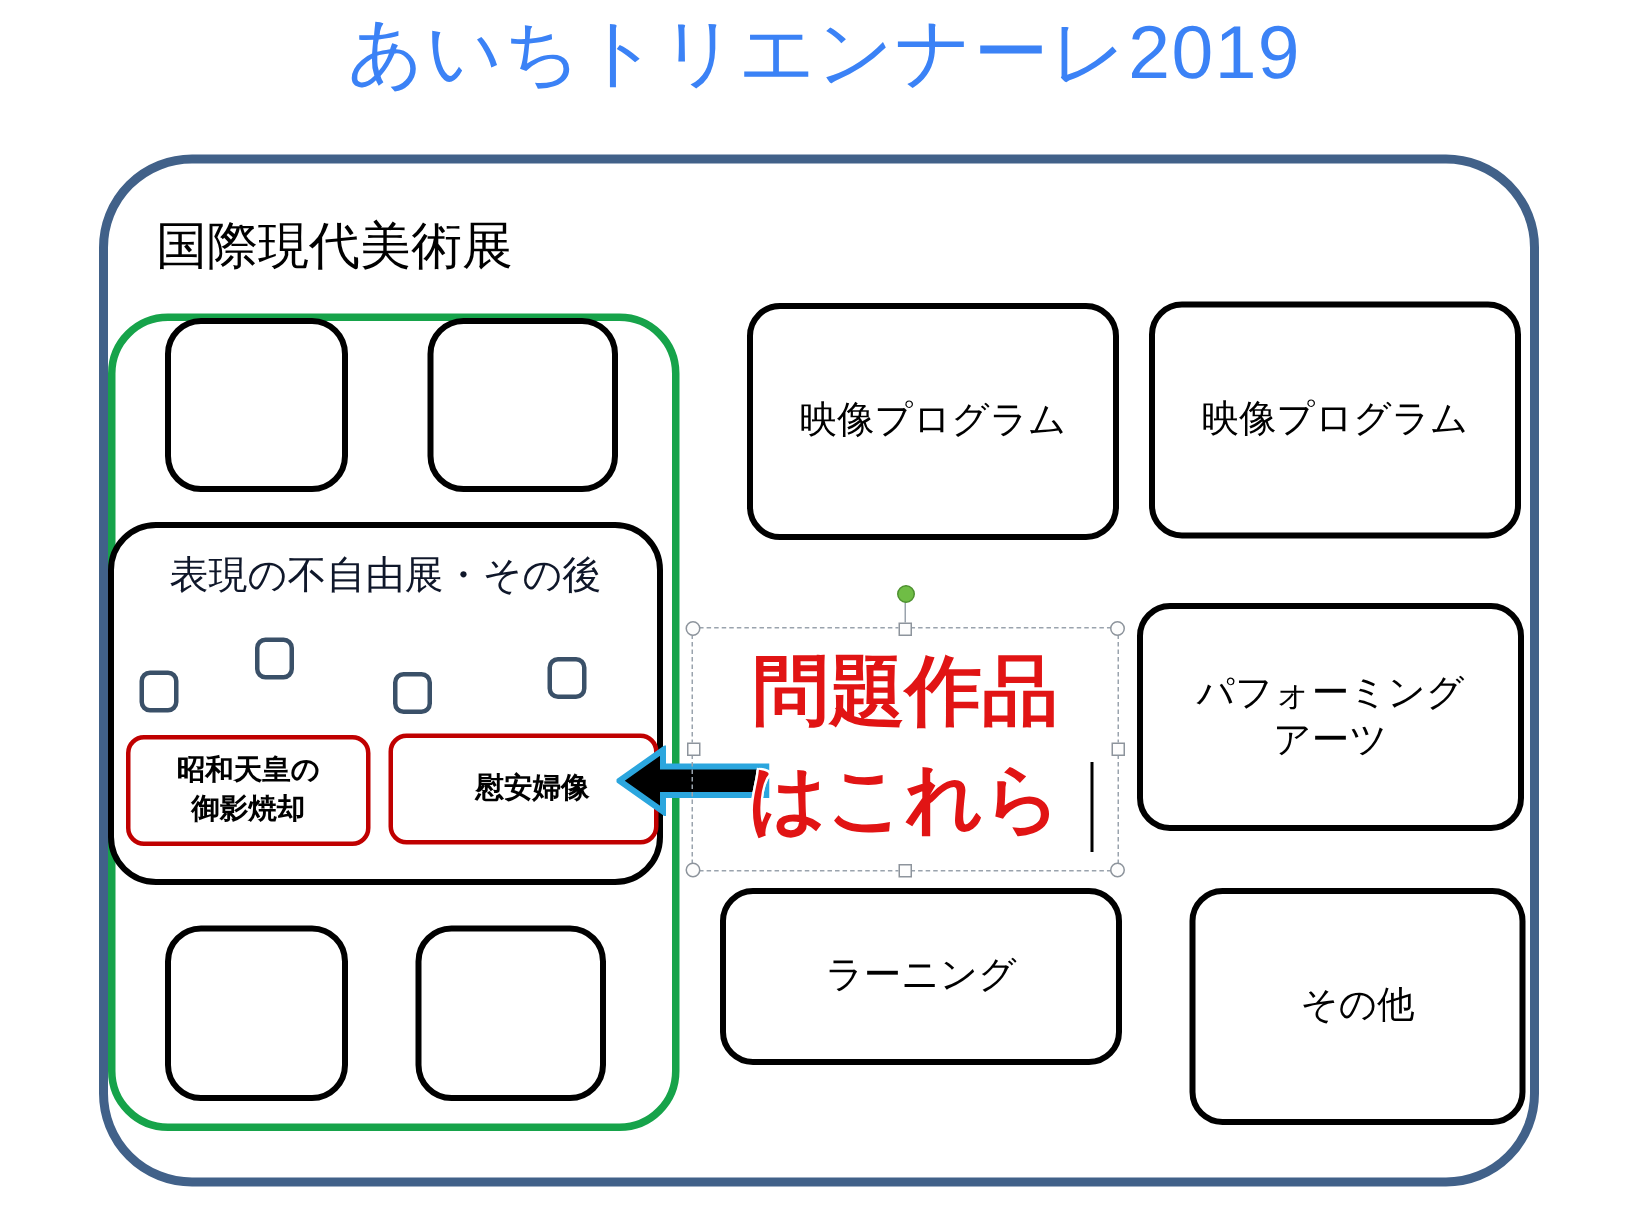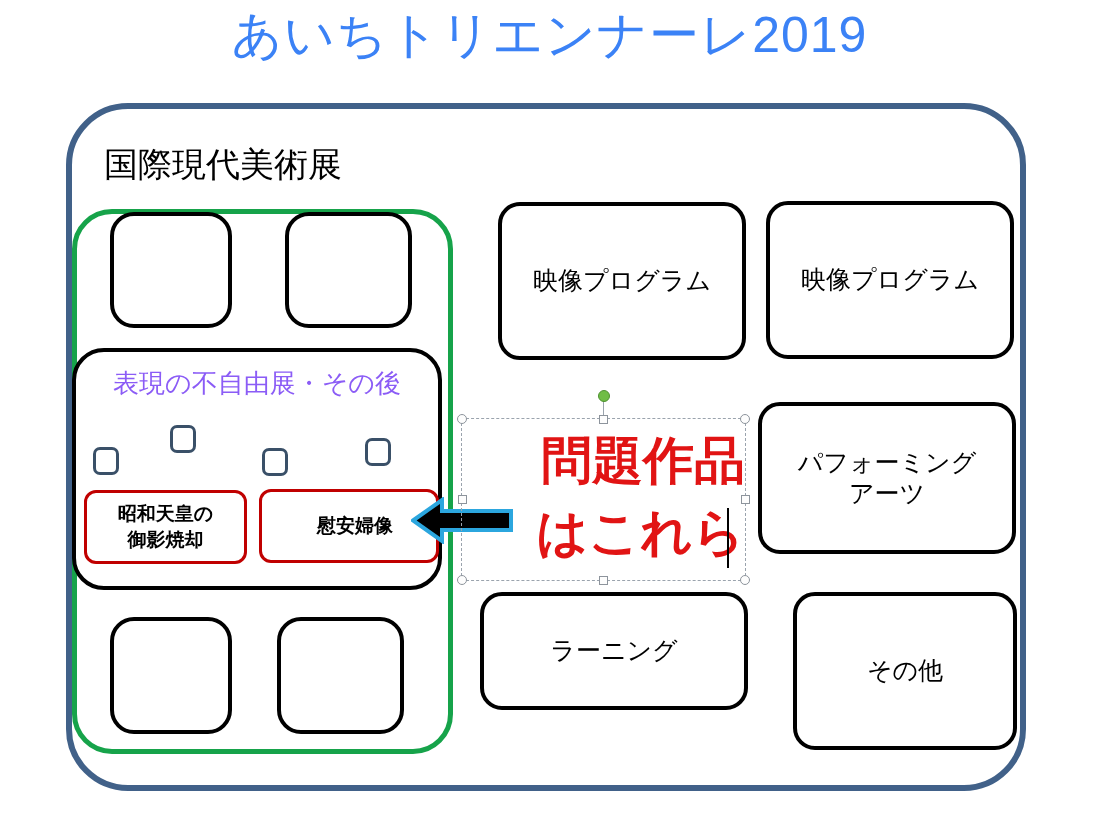--- a/index.html
+++ b/index.html
@@ -102,21 +102,21 @@
   }
   #fuzuyu-label {
     position: absolute;
     left: 0;
     top: 16px;
     width: 100%;
     text-align: center;
     font-size: 26px;
     line-height: 1.2;
     white-space: nowrap;
-    color: #8b5cf6;
+    color: #0f172a;
   }
 
   
   .mini-square {
     position: absolute;
     width: 26px;
     height: 28px;
     box-sizing: border-box;
     border: 3px solid #3A5068;
     border-radius: 7px;
@@ -171,21 +171,21 @@
     height: 163px;
     box-sizing: border-box;
     border: 1px dashed #9aa3ad;
     background: transparent;
   }
   #red-callout-text {
     position: absolute;
     left: 0;
     top: 6px;
     width: 100%;
-    text-align: right;
+    text-align: center;
     font-size: 51px;
     font-weight: bold;
     line-height: 1.42;
     color: #E11414;
     letter-spacing: 0px;
     white-space: pre-line;
     text-shadow:
        1.6px 0 0 #fff, -1.6px 0 0 #fff, 0 1.6px 0 #fff, 0 -1.6px 0 #fff,
        1.2px 1.2px 0 #fff, -1.2px 1.2px 0 #fff, 1.2px -1.2px 0 #fff, -1.2px -1.2px 0 #fff;
   }

